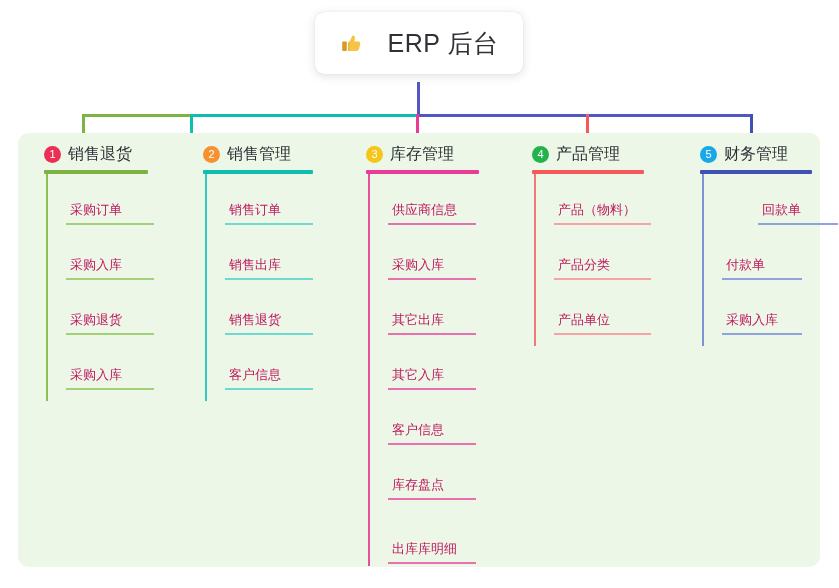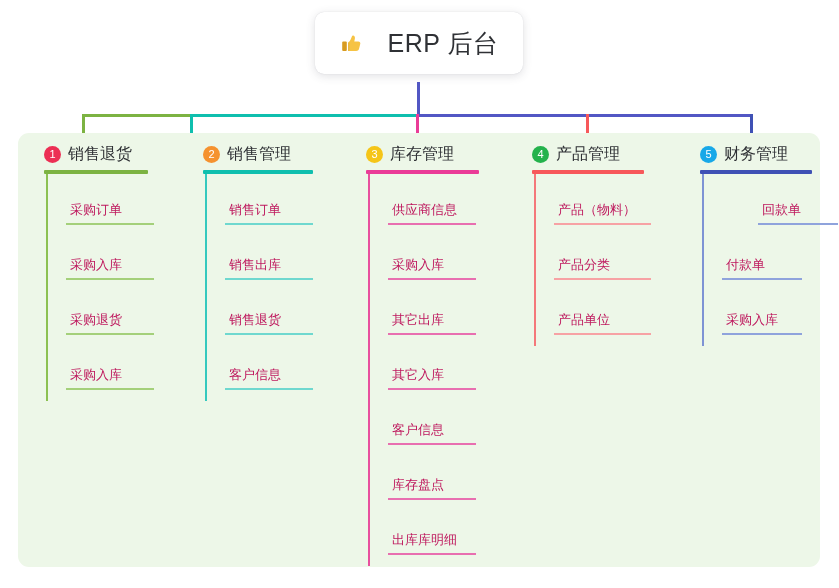--- a/index.html
+++ b/index.html
@@ -128,21 +128,21 @@
           <span class="col-title">库存管理</span>
         </div>
         <div class="head-rule" style="width: 113px; background: rgb(234, 60, 151);"></div>
         <div class="spine" style="height: 392px; background: rgb(232, 80, 158);"></div>
         <div class="leaf" style="top: 67px; width: 88px;"><span class="leaf-label">供应商信息</span><div class="leaf-rule" style="background: rgb(232, 111, 176);"></div></div>
         <div class="leaf" style="top: 122px; width: 88px;"><span class="leaf-label">采购入库</span><div class="leaf-rule" style="background: rgb(232, 111, 176);"></div></div>
         <div class="leaf" style="top: 177px; width: 88px;"><span class="leaf-label">其它出库</span><div class="leaf-rule" style="background: rgb(232, 111, 176);"></div></div>
         <div class="leaf" style="top: 232px; width: 88px;"><span class="leaf-label">其它入库</span><div class="leaf-rule" style="background: rgb(232, 111, 176);"></div></div>
         <div class="leaf" style="top: 287px; width: 88px;"><span class="leaf-label">客户信息</span><div class="leaf-rule" style="background: rgb(232, 111, 176);"></div></div>
         <div class="leaf" style="top: 342px; width: 88px;"><span class="leaf-label">库存盘点</span><div class="leaf-rule" style="background: rgb(232, 111, 176);"></div></div>
-        <div class="leaf" style="top: 397px; width: 88px;"><span class="leaf-label">出库库明细</span><div class="leaf-rule" style="background: rgb(232, 111, 176);"></div></div>
+        <div class="leaf" style="top: 406px; width: 88px;"><span class="leaf-label">出库库明细</span><div class="leaf-rule" style="background: rgb(232, 111, 176);"></div></div>
       </div>
       <div class="col" style="left: 532px; top: 133px;">
         <div class="col-head">
           <span class="badge" style="background: rgb(36, 178, 76);">4</span>
           <span class="col-title">产品管理</span>
         </div>
         <div class="head-rule" style="width: 112px; background: rgb(247, 88, 90);"></div>
         <div class="spine" style="height: 172px; background: rgb(244, 120, 122);"></div>
         <div class="leaf" style="top: 67px; width: 97px;"><span class="leaf-label">产品（物料）</span><div class="leaf-rule" style="background: rgb(247, 162, 164);"></div></div>
         <div class="leaf" style="top: 122px; width: 97px;"><span class="leaf-label">产品分类</span><div class="leaf-rule" style="background: rgb(247, 162, 164);"></div></div>

